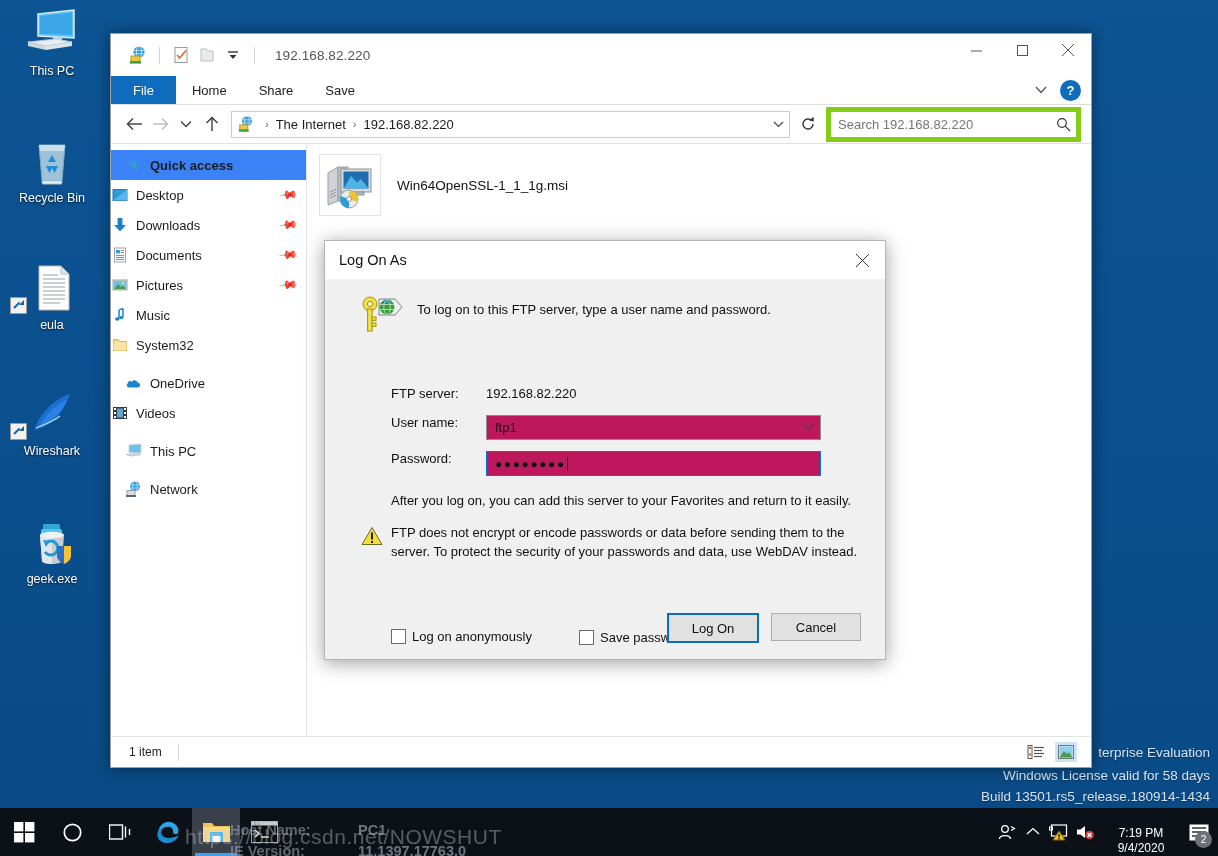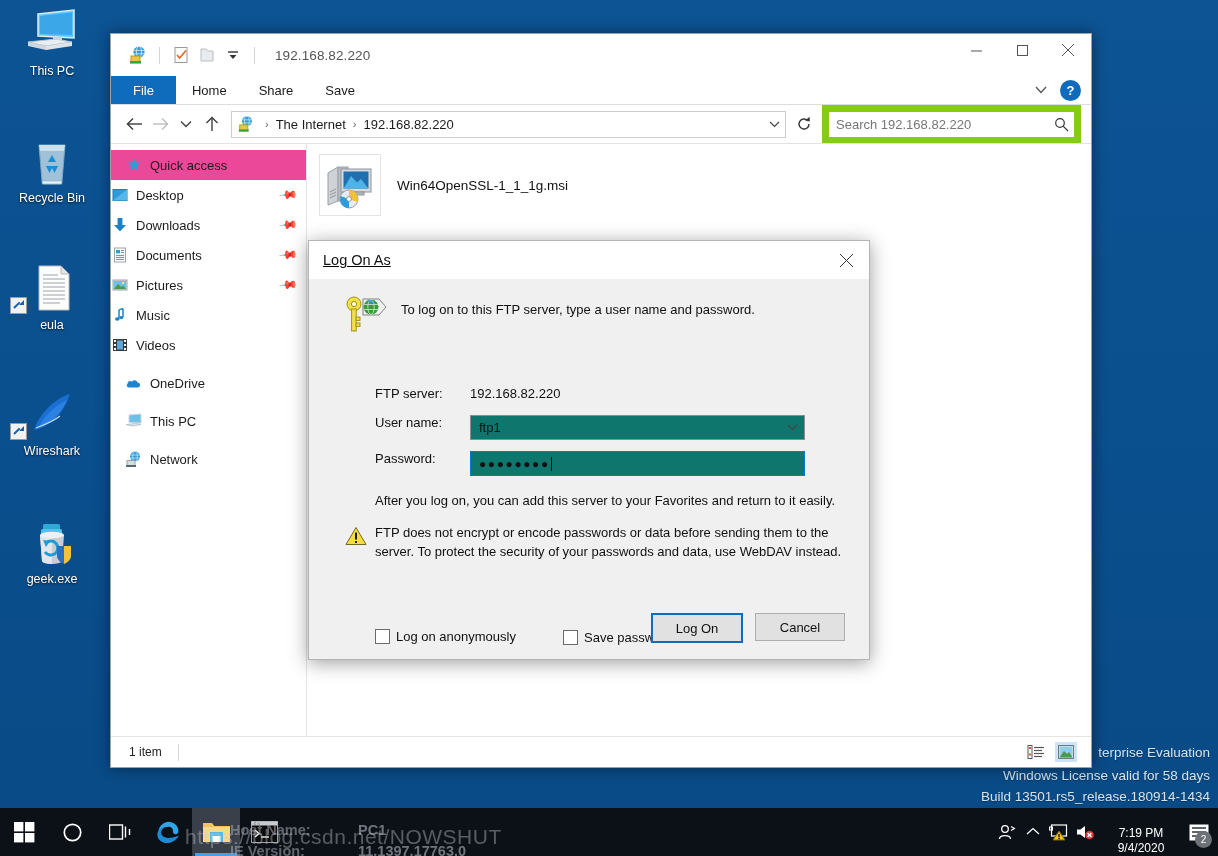--- a/index.html
+++ b/index.html
@@ -86,41 +86,41 @@
   .addrbox{
     flex:1;height:25px;border:1px solid #ccc;display:flex;align-items:center;
     margin:0 6px 0 6px;background:#fff;
   }
   .addr-ico{width:18px;height:18px;margin:0 5px 0 5px;position:relative;}
   .crumb{font-size:13px;color:#1b1b1b;padding:0 2px;cursor:default;}
   .crumb-sep{color:#666;font-size:11px;padding:0 5px;}
   .addr-caret{margin-left:auto;width:22px;text-align:center;color:#444;font-size:10px;cursor:default;}
   .refresh{width:24px;height:24px;display:flex;align-items:center;justify-content:center;cursor:default;color:#333;}
   .searchbox{
-    width:245px;height:25px;border:7px solid #84cc16;display:flex;align-items:center;
+    width:245px;height:25px;border:5px solid #84cc16;display:flex;align-items:center;
     margin-left:6px;background:#fff;
   }
   .searchbox input{
     border:0;outline:0;flex:1;font-size:13px;padding-left:7px;color:#222;
     font-family:"Liberation Sans",sans-serif;background:transparent;
   }
   .searchbox input::placeholder{color:#767676;}
   .search-ico{width:26px;display:flex;align-items:center;justify-content:center;color:#333;}
 
   
   .body-split{flex:1;display:flex;min-height:0;border-top:1px solid #e2e2e2;}
   .navpane{
     width:195px;flex:0 0 195px;background:#fff;border-right:1px solid #e4e4e4;
     padding-top:6px;overflow:hidden;
   }
   .nav-item{
     height:30px;display:flex;align-items:center;font-size:13px;color:#1b1b1b;
     padding-right:10px;cursor:default;position:relative;
   }
-  .nav-item.sel{background:#ec4899;}
+  .nav-item.sel{background:#3b82f6;font-weight:bold;}
   .nav-item .nico{width:18px;height:18px;margin-right:7px;position:relative;flex:0 0 18px;}
   .nav-item .pin{margin-left:auto;color:#8d8d8d;font-size:12px;transform:rotate(40deg);}
   .indent0{padding-left:14px;}
   .indent1{}
 
   .filepane{flex:1;background:#fff;position:relative;overflow:hidden;}
   .file-item{
     position:absolute;left:12px;top:10px;display:flex;align-items:center;cursor:default;
   }
   .file-thumb{
@@ -133,40 +133,40 @@
     height:30px;flex:0 0 30px;border-top:1px solid #e4e4e4;display:flex;align-items:center;
     background:#fff;font-size:12px;color:#222;padding-left:18px;
   }
   .status-sep{width:1px;height:17px;background:#d8d8d8;margin-left:16px;}
   .viewbtns{margin-left:auto;display:flex;gap:8px;padding-right:14px;}
   .viewbtn{width:22px;height:20px;display:flex;align-items:center;justify-content:center;cursor:default;}
   .viewbtn.active{background:#cde3f7;}
 
   
   #logondlg{
-    position:absolute;left:308px;top:240px;width:560px;height:418px;
+    position:absolute;left:324px;top:240px;width:560px;height:418px;
     background:#f0f0f0;border:1px solid #b4b4b4;
     box-shadow:0 3px 18px rgba(0,0,0,.38);
-    display:flex;flex-direction:column;text-decoration:underline;
+    display:flex;flex-direction:column;
   }
   .dlg-title{
     height:38px;flex:0 0 38px;background:#fff;display:flex;align-items:center;
     padding-left:14px;font-size:14.5px;color:#111;
   }
   .dlg-close{
     margin-left:auto;width:45px;height:38px;display:flex;align-items:center;justify-content:center;cursor:default;
   }
   .dlg-body{flex:1;position:relative;padding:0 24px;}
   .key-ico{position:absolute;left:32px;top:16px;width:48px;height:42px;}
   .dlg-intro{position:absolute;left:92px;top:23px;font-size:13px;color:#111;}
   .frow{position:absolute;display:flex;height:26px;}
   .flabel{width:95px;font-size:13px;color:#111;}
   .fstatic{font-size:13px;color:#111;}
   .finput{
-    width:335px;height:25px;border:1px solid #8d8d8d;background:#0f766e;
+    width:335px;height:25px;border:1px solid #8d8d8d;background:#be185d;
     display:flex;align-items:center;font-size:13px;color:#111;padding-left:8px;
     box-sizing:border-box;
   }
   .finput.focus{border:1px solid #0078d7;}
   .finput .combo-caret{margin-left:auto;width:24px;text-align:center;color:#444;font-size:10px;cursor:default;}
   .pwdots{letter-spacing:1.6px;font-size:12px;}
   .caret-bar{display:inline-block;width:1px;height:14px;background:#000;margin-left:1px;vertical-align:-2px;}
   .dlg-note{position:absolute;left:66px;top:214px;font-size:13px;color:#111;}
   .warn-ico{position:absolute;left:36px;top:247px;width:22px;height:20px;}
   .dlg-warn{position:absolute;left:66px;top:244px;width:468px;font-size:13px;color:#111;line-height:19px;}
@@ -514,46 +514,55 @@
         <span class="nico">
           <svg width="18" height="18" viewBox="0 0 18 18">
               <path d="M12 2.5 L12 11 M12 2.5 C12 2.5 8 3.6 8 4.4 L8 12.5" stroke="#1b82c9" stroke-width="1.5" fill="none"></path>
               <ellipse cx="6.3" cy="13" rx="2.3" ry="1.8" fill="#1b82c9"></ellipse>
               <ellipse cx="10.3" cy="11.6" rx="2" ry="1.6" fill="#1b82c9"></ellipse>
             </svg>
         </span>
         <span>Music</span>
       </div>
 
+      <div class="nav-item indent1">
+        <span class="nico">
+          <svg width="18" height="18" viewBox="0 0 18 18">
+              <path d="M2.5 3.5 h5 l1.3 2 H15.5 V14.5 H2.5 Z" fill="#f7d98a" stroke="#d8b45c"></path>
+              <path d="M2.5 6 h13 v8.5 h-13 Z" fill="#fbe3a0"></path>
+            </svg>
+        </span>
+        <span>System32</span>
+      </div>
+
+      <div class="nav-item indent0" style="margin-top:8px;">
+        <span class="nico">
+          <svg width="18" height="18" viewBox="0 0 18 18">
+              <path d="M4 13.5 C1.8 13.5 1 11 2.6 9.8 C2.3 7.4 5.3 6 7 7.8 C8.1 5.4 12 5.9 12.4 8.6 C14.8 8.5 16 11.2 14.4 12.7 C13.9 13.2 13.2 13.5 12.5 13.5 Z" fill="#1b86cf"></path>
+            </svg>
+        </span>
+        <span>OneDrive</span>
+      </div>
 
       <div class="nav-item indent1">
         <span class="nico">
           <svg width="18" height="18" viewBox="0 0 18 18">
               <rect x="2" y="3" width="14" height="12" fill="#3a3a3a"></rect>
               <g fill="#fff">
                 <rect x="3" y="4" width="2" height="2"></rect>
                 <rect x="3" y="8" width="2" height="2"></rect>
                 <rect x="3" y="12" width="2" height="2"></rect>
                 <rect x="13" y="4" width="2" height="2"></rect>
                 <rect x="13" y="8" width="2" height="2"></rect>
                 <rect x="13" y="12" width="2" height="2"></rect>
               </g>
               <rect x="6" y="4.5" width="6" height="9" fill="#5aa8d8"></rect>
             </svg>
         </span>
         <span>Videos</span>
-      </div>
-
-      <div class="nav-item indent0" style="margin-top:8px;">
-        <span class="nico">
-          <svg width="18" height="18" viewBox="0 0 18 18">
-              <path d="M4 13.5 C1.8 13.5 1 11 2.6 9.8 C2.3 7.4 5.3 6 7 7.8 C8.1 5.4 12 5.9 12.4 8.6 C14.8 8.5 16 11.2 14.4 12.7 C13.9 13.2 13.2 13.5 12.5 13.5 Z" fill="#1b86cf"></path>
-            </svg>
-        </span>
-        <span>OneDrive</span>
       </div>
 
       <div class="nav-item indent0" style="margin-top:8px;">
         <span class="nico">
           <svg width="18" height="18" viewBox="0 0 18 18">
               <polygon points="4,3 16,2 16,11 4,10.4" fill="#6fc0e8" stroke="#c8d4dc"></polygon>
               <polygon points="1,12.5 11,11.6 16,12.5 7,14" fill="#e3e9ee" stroke="#b8c4cc"></polygon>
             </svg>
         </span>
         <span>This PC</span>

